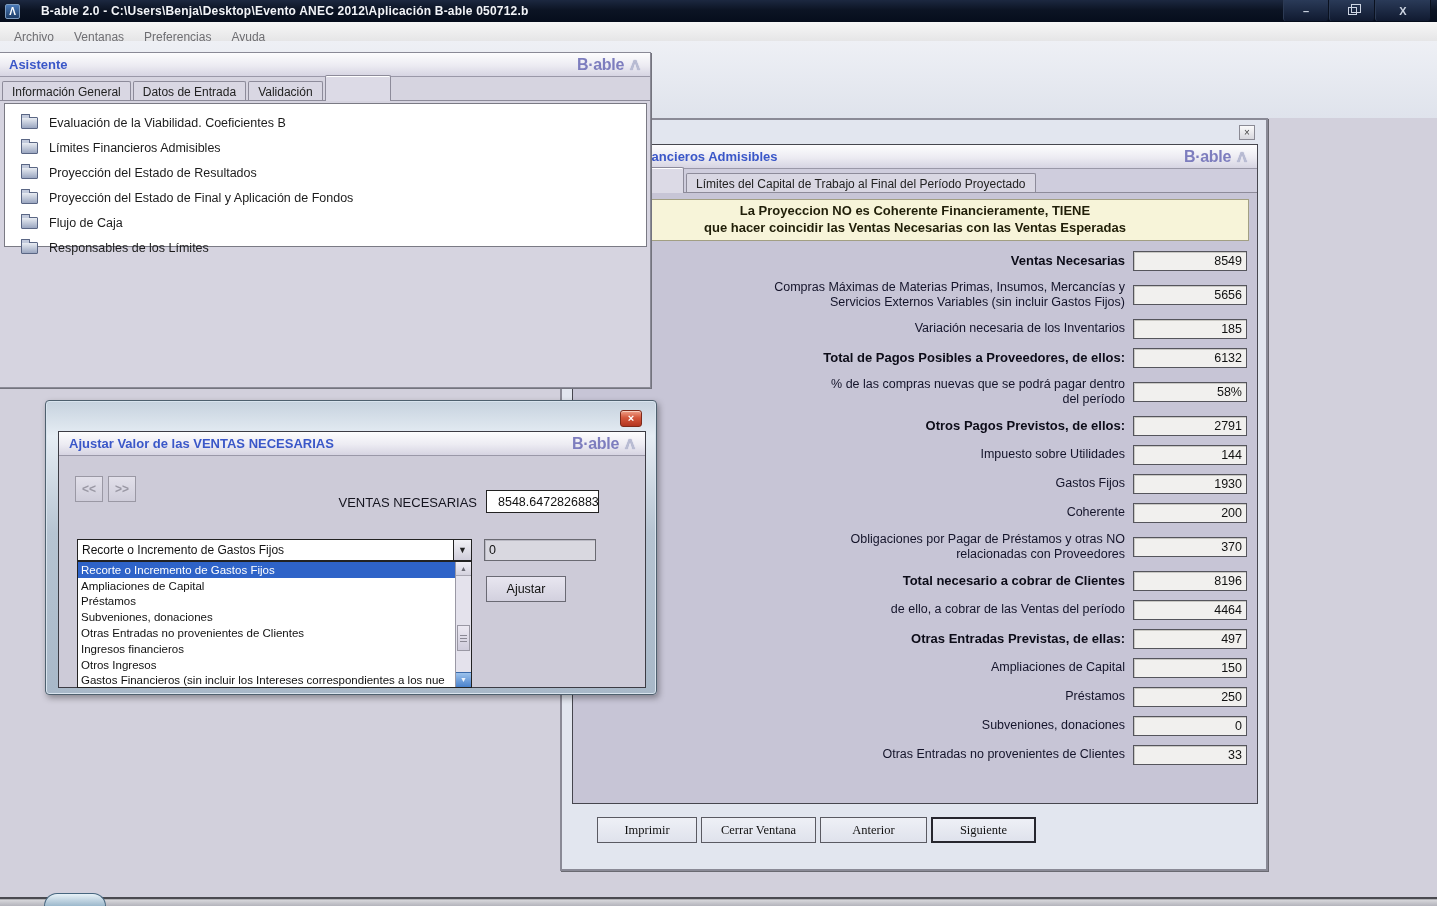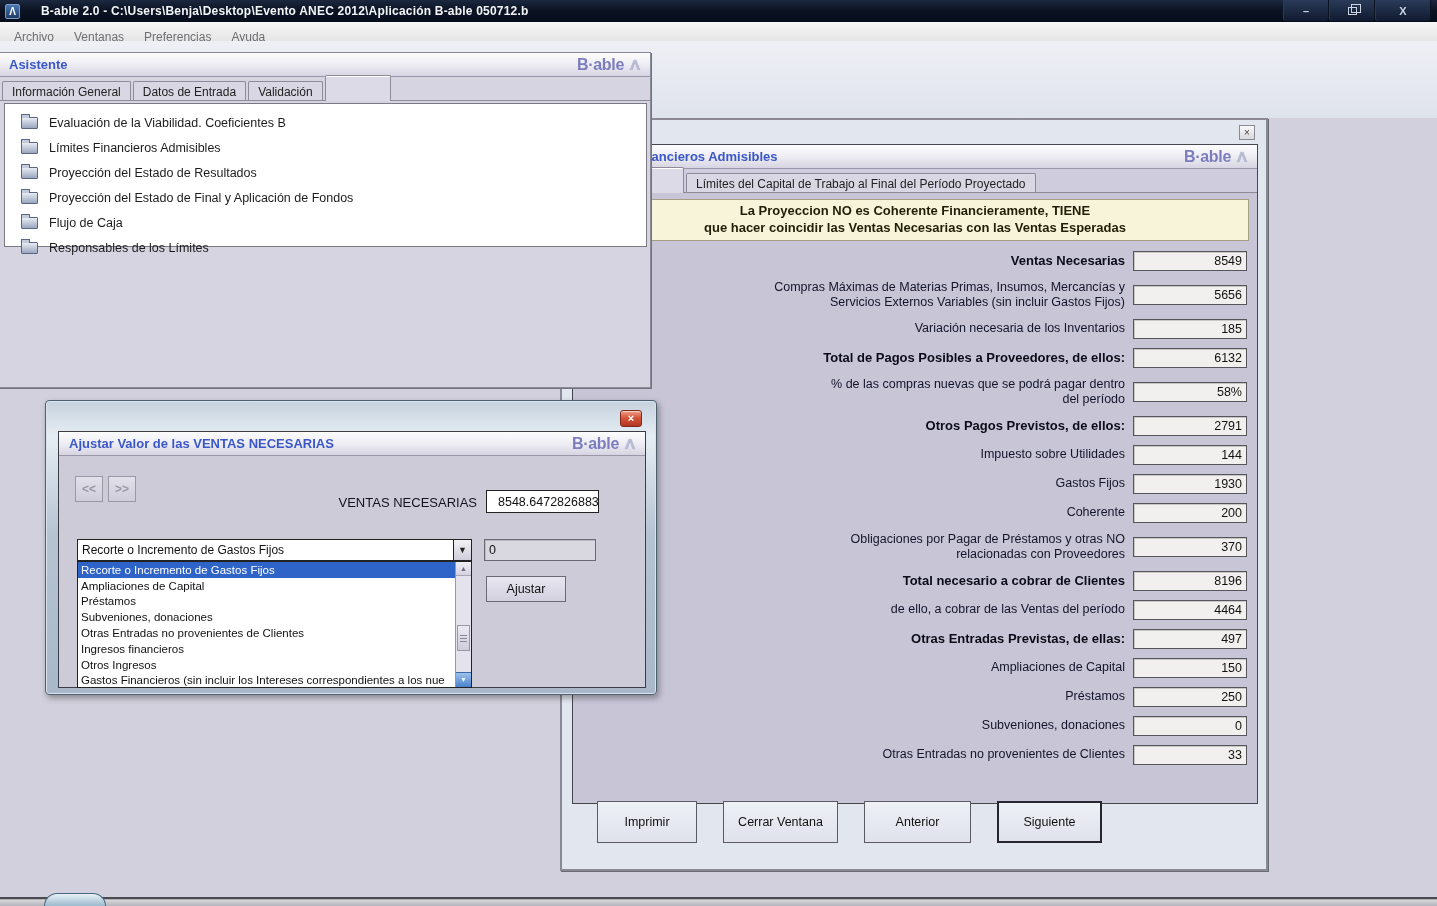--- a/index.html
+++ b/index.html
@@ -67,23 +67,23 @@
   .rows { padding:2px 10px 0 10px; }
   .vrow { display:flex; justify-content:flex-end; align-items:center; margin-bottom:9px; }
   .vrow .lbl { font-size:12.5px; color:#14142a; text-align:right; max-width:372px;
     line-height:1.2; margin-right:8px; }
   .vrow.bold .lbl { font-size:13px; font-weight:bold; color:#0c0c18; }
   .vbox { flex:none; width:114px; height:20px; background:#f1f0ee;
     border:1px solid #55555c; box-shadow:inset 1px 1px 0 #c9c8c4;
     font-size:12.5px; color:#111; display:flex; align-items:center;
     justify-content:flex-end; padding-right:4px; }
   .lim-buttons { position:absolute; left:35px; bottom:26px; display:flex; }
-  .btn { height:42px; background:linear-gradient(180deg,#eef0f6,#dfe2ec);
+  .btn { height:26px; background:linear-gradient(180deg,#eef0f6,#dfe2ec);
     border:1px solid #5a5a62; font-size:12.5px; color:#111;
-    display:flex; align-items:center; justify-content:center; margin-right:26px; }
+    display:flex; align-items:center; justify-content:center; margin-right:4px;font-family:Liberation Serif, serif; }
   .btn.b0 { width:100px; } .btn.b1 { width:115px; } .btn.b2 { width:107px; }
   .btn.b3 { width:105px; border:2px solid #26262e; }
 
   
   .win-asistente { position:absolute; left:-2px; top:52px; width:653px; height:336px;
     background:#d6d4e0; border:1px solid #8a8a96;
     box-shadow:1px 1px 0 #74747e; }
   .asis-listbox { position:absolute; left:5px; top:50px; width:643px; height:144px;
     background:#fff; border:1px solid #7a7a84; }
   .list-item { display:flex; align-items:center; height:25px; padding-left:16px; }

